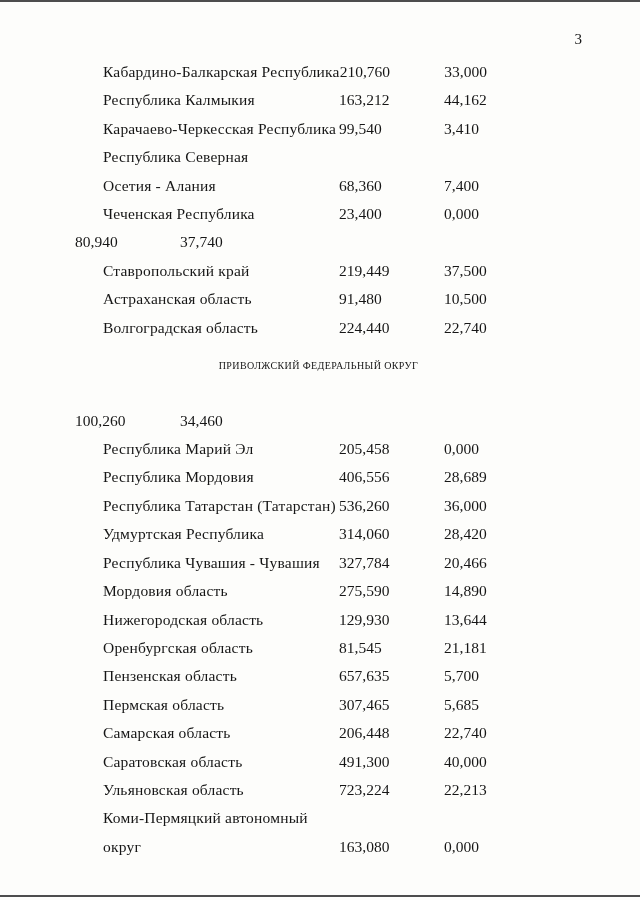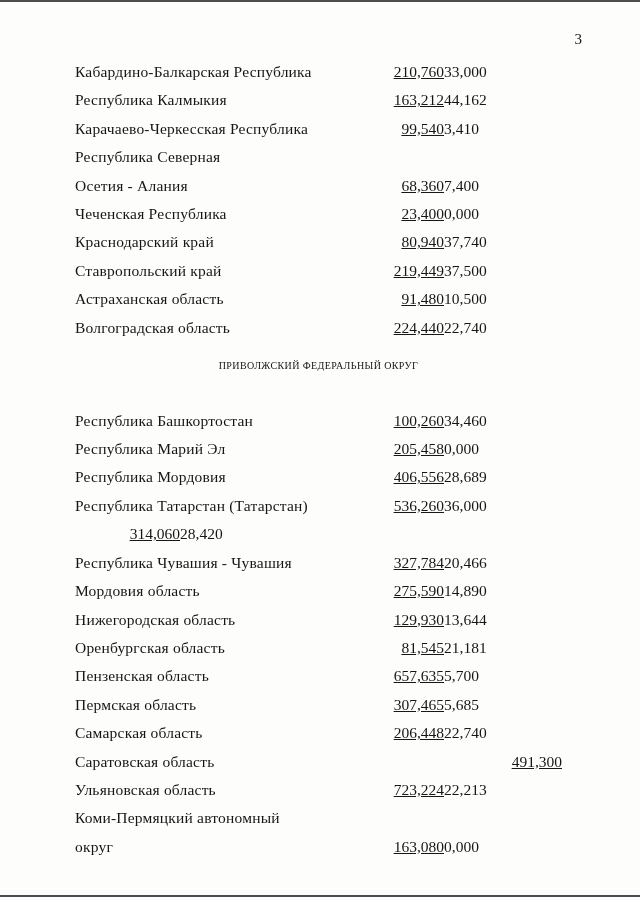--- a/index.html
+++ b/index.html
@@ -44,25 +44,24 @@
     display: flex;
     align-items: baseline;
     line-height: 28.4px;
     font-size: 15.5px;
     white-space: nowrap;
   }
   .cell.name {
     flex: 1;
     text-align: left;
     letter-spacing: 0.2px;
+    margin-left: 28px;
   }
   .cell.col1 {
     width: 105px;
-    text-align: right;
-    text-decoration: underline;
   }
   .cell.col2 {
     width: 118px;
     text-align: left;
   }
   .section-heading {
     text-align: center;
     font-size: 10px;
     line-height: 28.6px;
     letter-spacing: 0.4px;
@@ -101,61 +100,60 @@
       <div class="cell name">Осетия - Алания</div>
       <div class="cell col1">68,360</div>
       <div class="cell col2">7,400</div>
     </div>
     <div class="row">
       <div class="cell name">Чеченская Республика</div>
       <div class="cell col1">23,400</div>
       <div class="cell col2">0,000</div>
     </div>
     <div class="row">
-      <div class="cell name">Краснодарский край</div>
       <div class="cell col1">80,940</div>
       <div class="cell col2">37,740</div>
     </div>
     <div class="row">
       <div class="cell name">Ставропольский край</div>
       <div class="cell col1">219,449</div>
       <div class="cell col2">37,500</div>
     </div>
     <div class="row">
       <div class="cell name">Астраханская область</div>
       <div class="cell col1">91,480</div>
       <div class="cell col2">10,500</div>
     </div>
     <div class="row">
       <div class="cell name">Волгоградская область</div>
       <div class="cell col1">224,440</div>
       <div class="cell col2">22,740</div>
     </div>
     <div class="section-heading">ПРИВОЛЖСКИЙ ФЕДЕРАЛЬНЫЙ ОКРУГ</div>
     <div class="row">
-      <div class="cell name">Республика Башкортостан</div>
       <div class="cell col1">100,260</div>
       <div class="cell col2">34,460</div>
     </div>
     <div class="row">
       <div class="cell name">Республика Марий Эл</div>
       <div class="cell col1">205,458</div>
       <div class="cell col2">0,000</div>
     </div>
     <div class="row">
       <div class="cell name">Республика Мордовия</div>
       <div class="cell col1">406,556</div>
       <div class="cell col2">28,689</div>
     </div>
     <div class="row">
       <div class="cell name">Республика Татарстан (Татарстан)</div>
       <div class="cell col1">536,260</div>
       <div class="cell col2">36,000</div>
     </div>
     <div class="row">
+      <div class="cell name">Удмуртская Республика</div>
       <div class="cell col1">314,060</div>
       <div class="cell col2">28,420</div>
     </div>
     <div class="row">
       <div class="cell name">Республика Чувашия - Чувашия</div>
       <div class="cell col1">327,784</div>
       <div class="cell col2">20,466</div>
     </div>
     <div class="row">
       <div class="cell name">Мордовия область</div>
@@ -183,20 +181,21 @@
       <div class="cell col2">5,685</div>
     </div>
     <div class="row">
       <div class="cell name">Самарская область</div>
       <div class="cell col1">206,448</div>
       <div class="cell col2">22,740</div>
     </div>
     <div class="row">
       <div class="cell name">Саратовская область</div>
       <div class="cell col1">491,300</div>
+      <div class="cell col2">40,000</div>
     </div>
     <div class="row">
       <div class="cell name">Ульяновская область</div>
       <div class="cell col1">723,224</div>
       <div class="cell col2">22,213</div>
     </div>
     <div class="row">
       <div class="cell name">Коми-Пермяцкий автономный</div>
       <div class="cell col1"></div>
       <div class="cell col2"></div>

